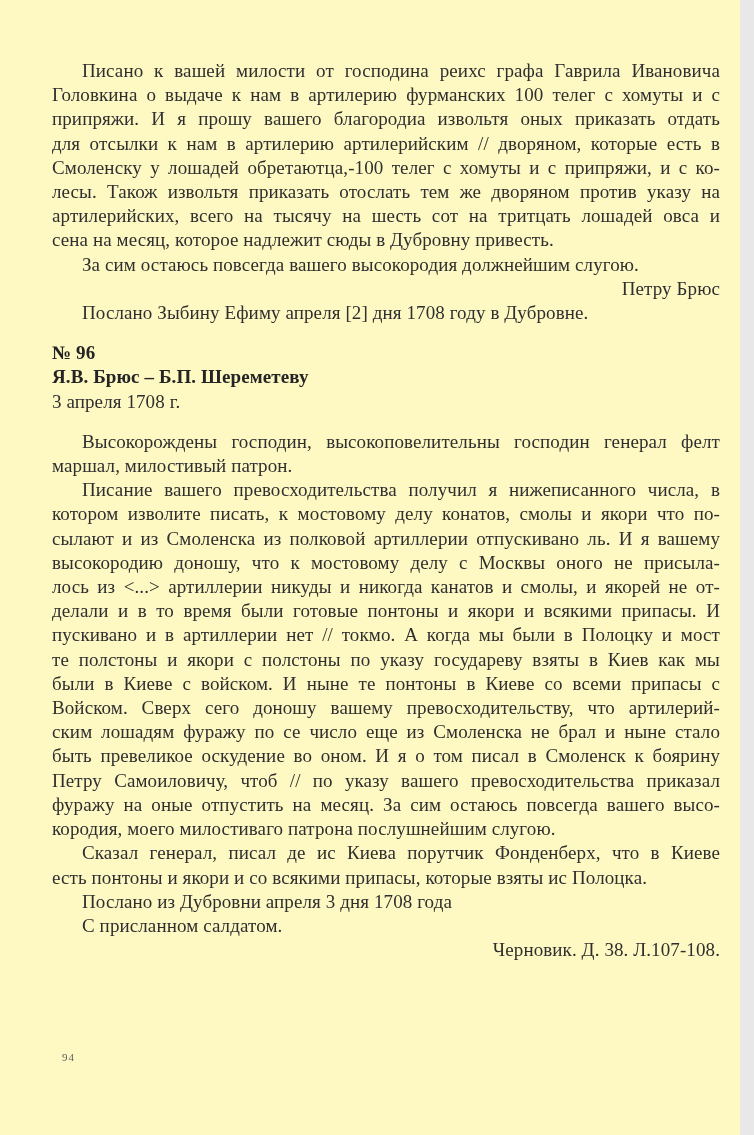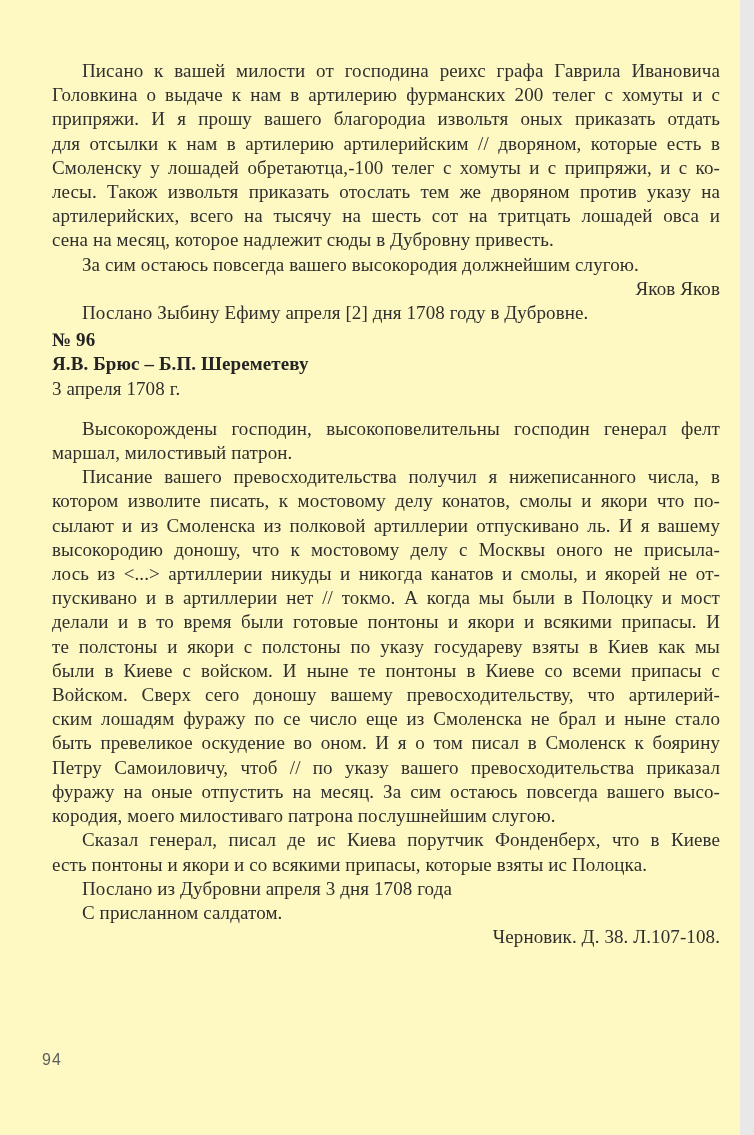--- a/index.html
+++ b/index.html
@@ -40,55 +40,55 @@
     text-indent: 30px;
   }
   .right {
     text-align: right;
   }
   .bold {
     font-weight: bold;
     color: #242424;
   }
   .doc-header {
-    margin-top: 3px;
+    margin-top: 16px;
   }
   .gap-above {
     margin-top: 16px;
   }
   .page-number {
     position: absolute;
-    left: 42px;
+    left: 62px;
     top: 1051px;
-    font-family: Liberation Sans, sans-serif;
-    font-size: 16px;
+    font-family: Liberation Serif, serif;
+    font-size: 11px;
     color: #5f5f5f;
     letter-spacing: 1px;
   }
 </style>
 </head>
 <body>
 
 <div class="page">
   <div class="content">
 
     <div class="para justify">
         <div class="line">Писано к вашей милости от господина реихс графа Гаврила Ивановича</div>
-        <div class="line">Головкина о выдаче к нам в артилерию фурманских 200 телег с хомуты и с</div>
+        <div class="line">Головкина о выдаче к нам в артилерию фурманских 100 телег с хомуты и с</div>
         <div class="line">припряжи. И я прошу вашего благородиа извольтя оных приказать отдать</div>
         <div class="line">для отсылки к нам в артилерию артилерийским // дворяном, которые есть в</div>
         <div class="line">Смоленску у лошадей обретаютца,-100 телег с хомуты и с припряжи, и с ко-</div>
         <div class="line">лесы. Також извольтя приказать отослать тем же дворяном против указу на</div>
         <div class="line">артилерийских, всего на тысячу на шесть сот на тритцать лошадей овса и</div>
         <div class="line">сена на месяц, которое надлежит сюды в Дубровну привесть.</div>
       </div>
 
     <div class="line indent">За сим остаюсь повсегда вашего высокородия должнейшим слугою.</div>
 
-    <div class="line right">Яков Яков</div>
+    <div class="line right">Петру Брюс</div>
 
     <div class="line indent">Послано Зыбину Ефиму апреля [2] дня 1708 году в Дубровне.</div>
 
 
     <div class="doc-header">
       <div class="line bold">№ 96</div>
       <div class="line bold">Я.В. Брюс – Б.П. Шереметеву</div>
       <div class="line">3 апреля 1708 г.</div>
     </div>
 
@@ -96,22 +96,22 @@
         <div class="line">Высокорождены господин, высокоповелительны господин генерал фелт</div>
         <div class="line">маршал, милостивый патрон.</div>
       </div>
 
     <div class="para justify">
         <div class="line">Писание вашего превосходительства получил я нижеписанного числа, в</div>
         <div class="line">котором изволите писать, к мостовому делу конатов, смолы и якори что по-</div>
         <div class="line">сылают и из Смоленска из полковой артиллерии отпускивано ль. И я вашему</div>
         <div class="line">высокородию доношу, что к мостовому делу с Москвы оного не присыла-</div>
         <div class="line">лось из &lt;...&gt; артиллерии никуды и никогда канатов и смолы, и якорей не от-</div>
+        <div class="line">делали и в то время были готовые понтоны и якори и всякими припасы. И</div>
         <div class="line">пускивано и в артиллерии нет // токмо. А когда мы были в Полоцку и мост</div>
-        <div class="line">делали и в то время были готовые понтоны и якори и всякими припасы. И</div>
         <div class="line">те полстоны и якори с полстоны по указу государеву взяты в Киев как мы</div>
         <div class="line">были в Киеве с войском. И ныне те понтоны в Киеве со всеми припасы с</div>
         <div class="line">Войском. Сверх сего доношу вашему превосходительству, что артилерий-</div>
         <div class="line">ским лошадям фуражу по се число еще из Смоленска не брал и ныне стало</div>
         <div class="line">быть превеликое оскудение во оном. И я о том писал в Смоленск к боярину</div>
         <div class="line">Петру Самоиловичу, чтоб // по указу вашего превосходительства приказал</div>
         <div class="line">фуражу на оные отпустить на месяц. За сим остаюсь повсегда вашего высо-</div>
         <div class="line">кородия, моего милостиваго патрона послушнейшим слугою.</div>
       </div>
 

